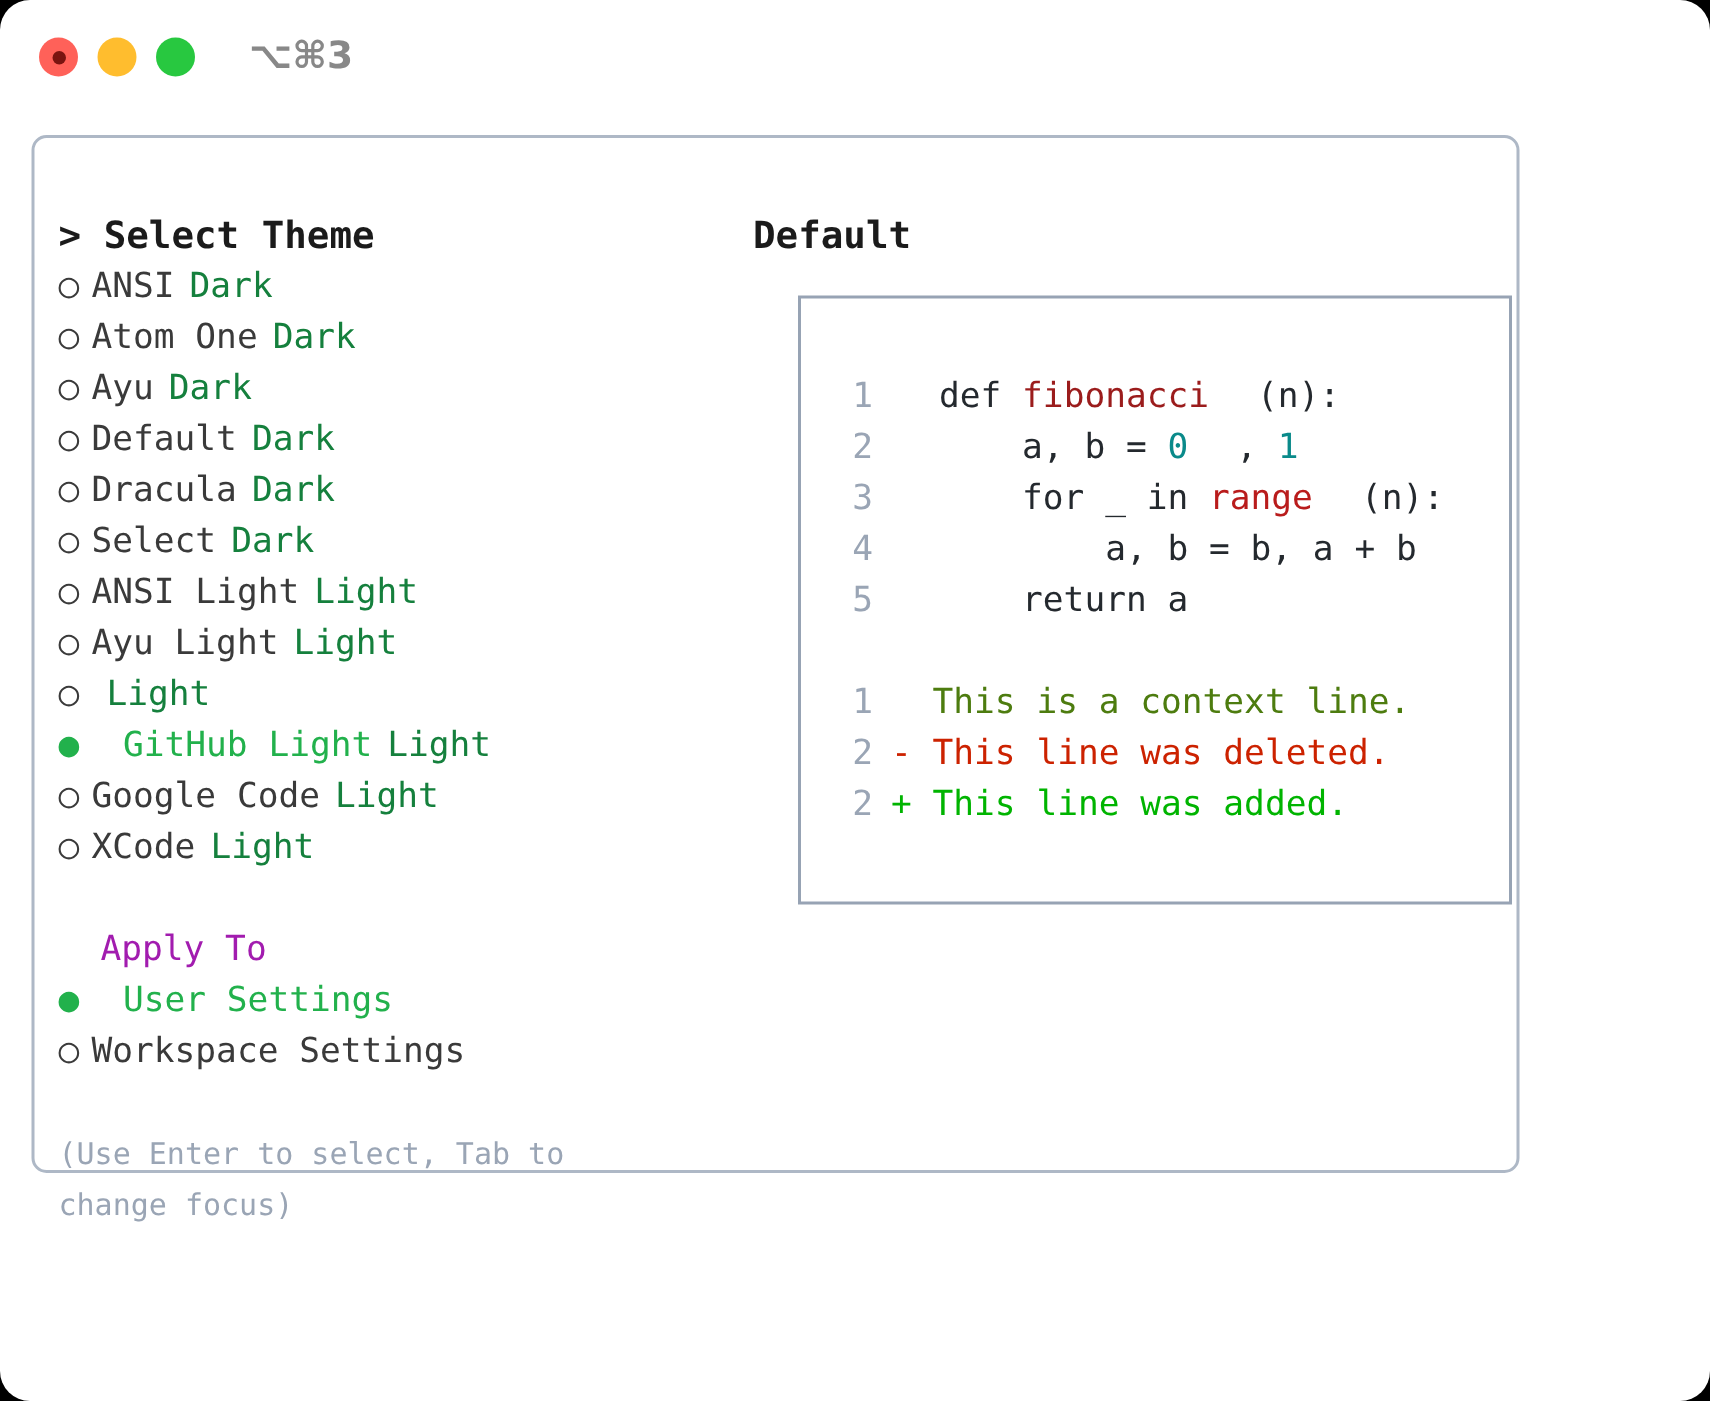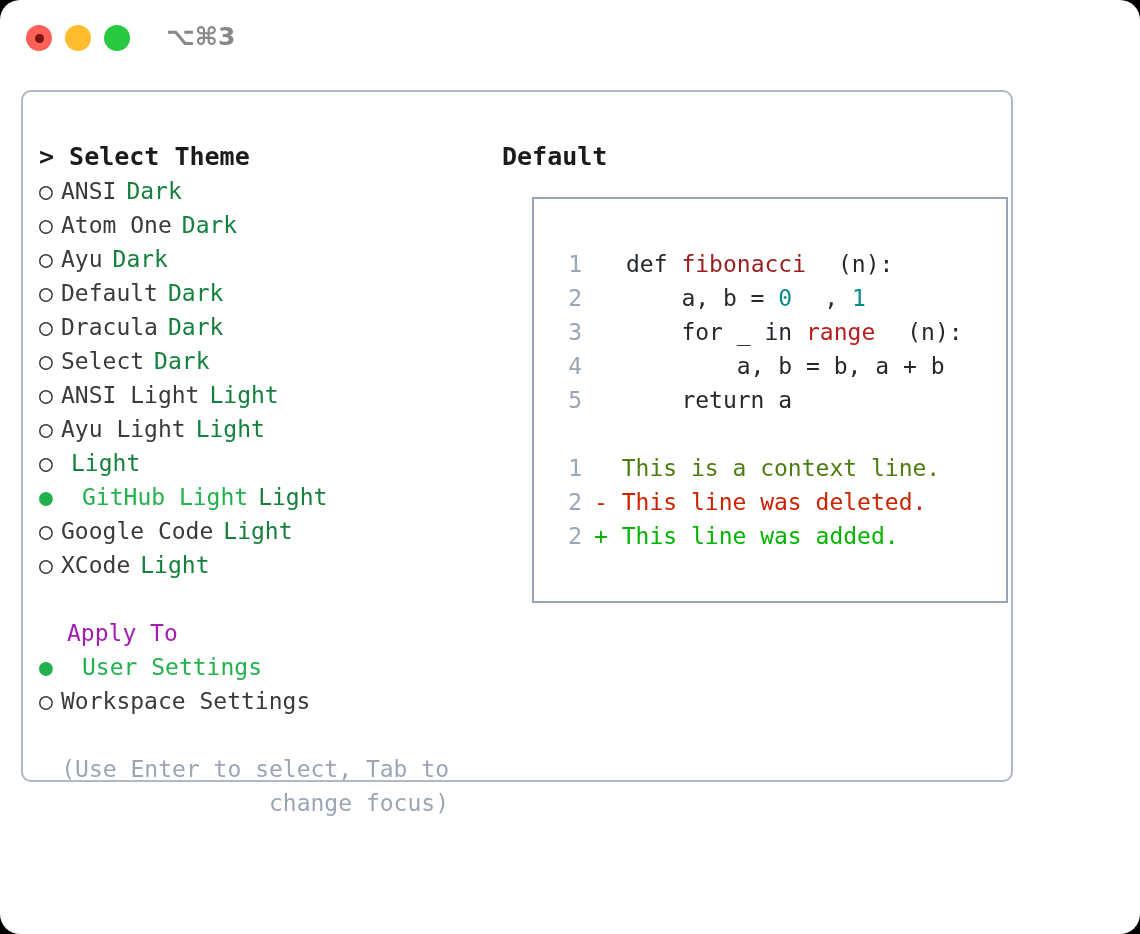--- a/index.html
+++ b/index.html
@@ -146,25 +146,24 @@
     font-size: 23px;
     line-height: 34px;
     color: #a21caf;
     white-space: pre;
     padding-left: 28px;
   }
 
   .hint {
     margin-top: 34px;
     font-family: "DejaVu Sans Mono", monospace;
-    font-size: 23px;
+    font-size: 20px;
     line-height: 34px;
     color: #9aa5b5;
     width: 410px;
-    text-align: right;
   }
 
   
   .preview-box {
     position: absolute;
     left: 30px;
     top: 57px;
     width: 476px;
     height: 406px;
     border: 2px solid #97a3b4;

